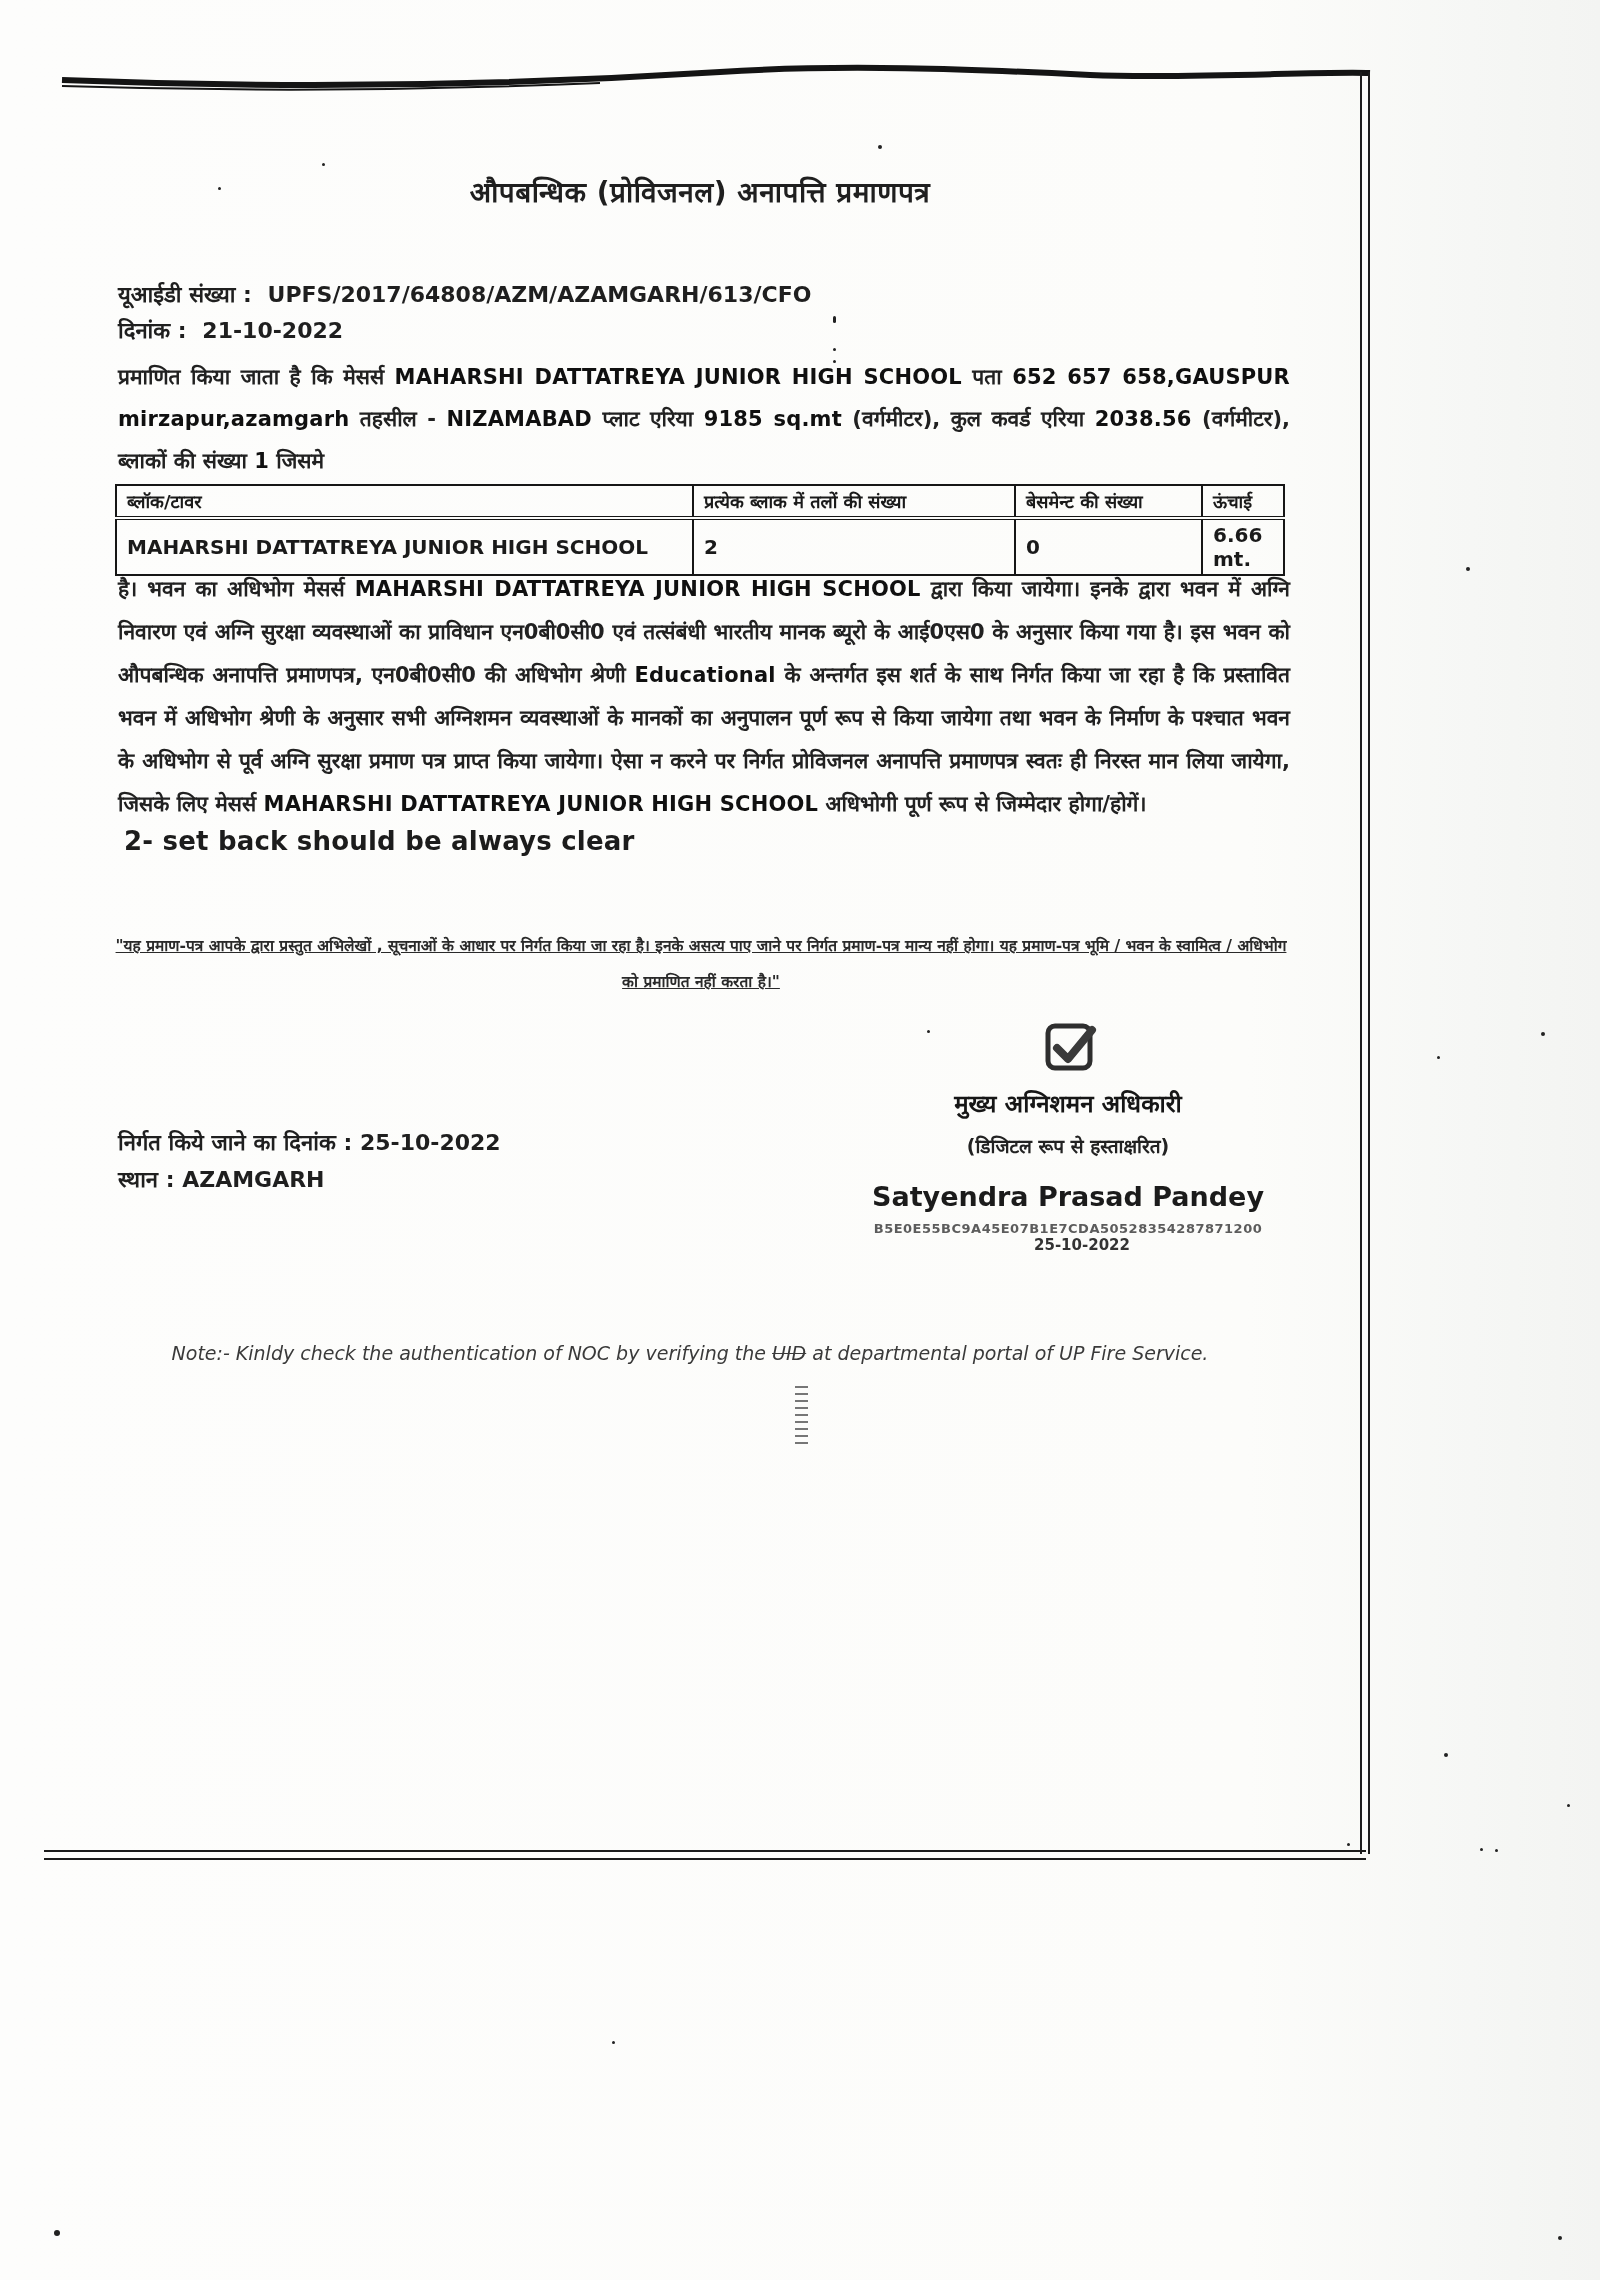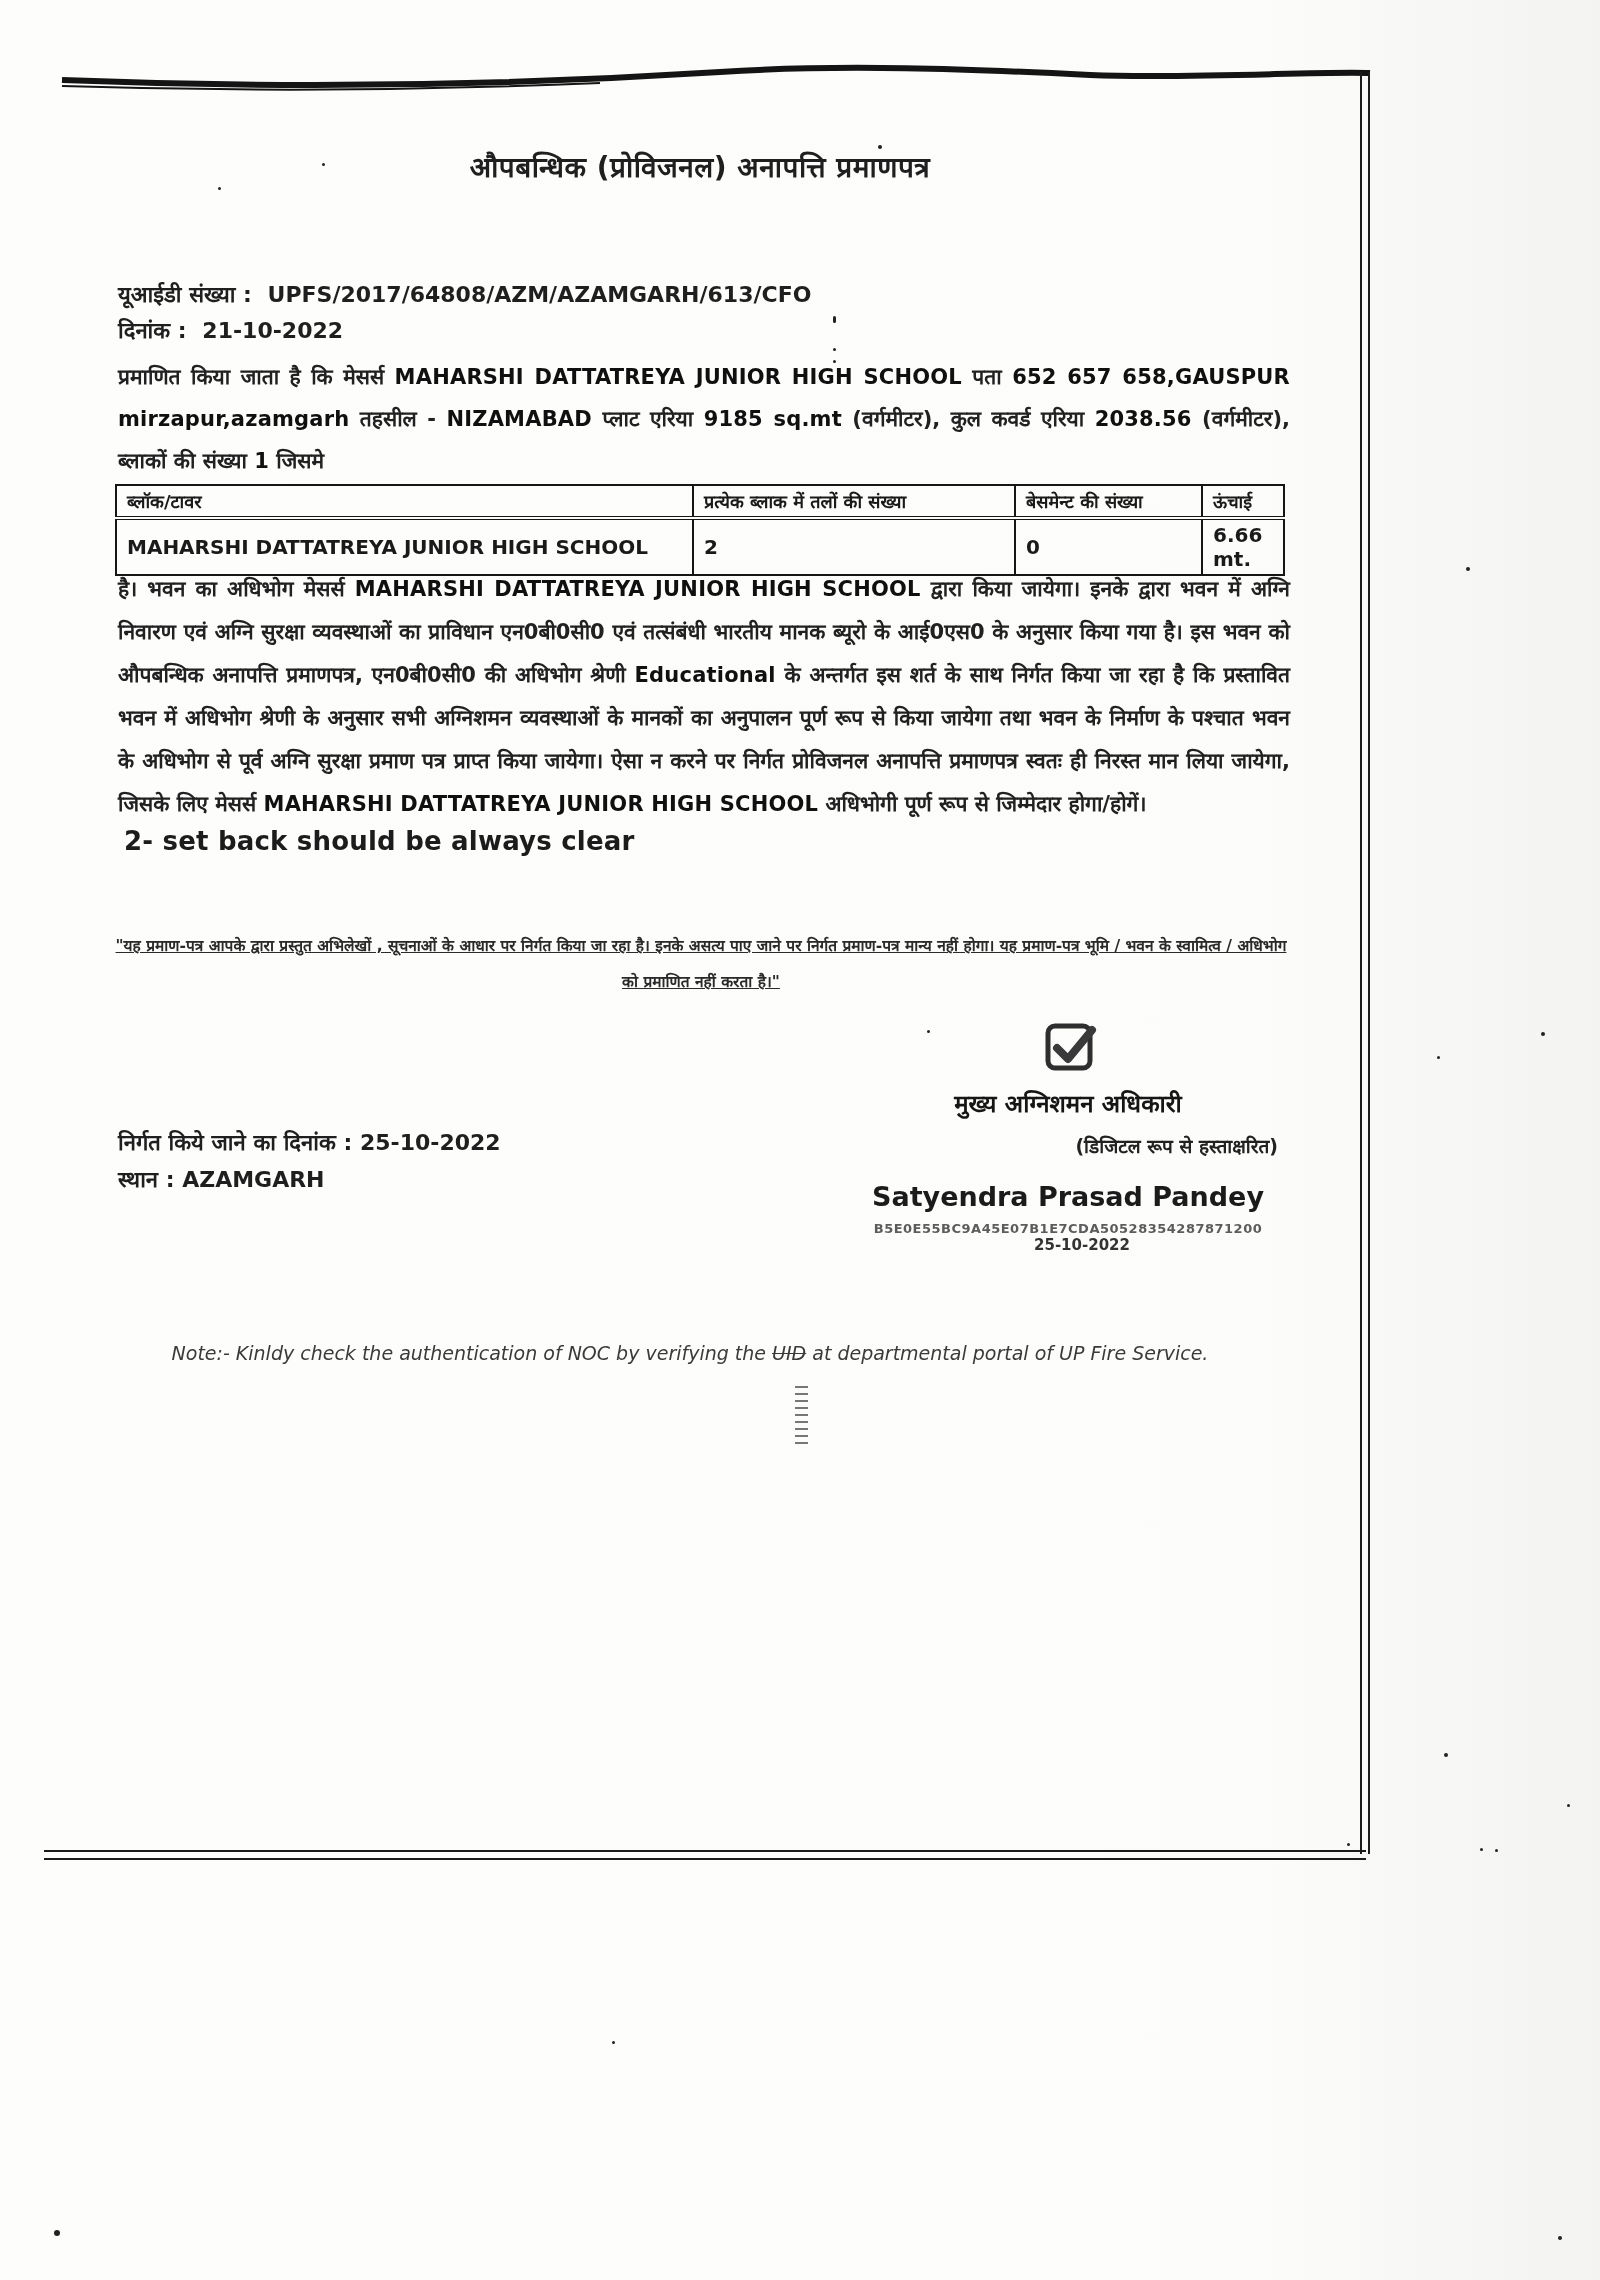--- a/index.html
+++ b/index.html
@@ -78,21 +78,21 @@
     font-size:15.5px;
     font-weight:700;
     line-height:36px;
     text-align:center;
     text-decoration:underline;
     color:#2a2a2a;
   }
 
   .sig-col{width:420px;text-align:center;}
   .authority{font-size:24px;font-weight:700;color:#161616;}
-  .digitally{font-size:19px;font-weight:700;color:#222;text-align:right;}
+  .digitally{font-size:19px;font-weight:700;color:#222;}
   .signer{font-size:27px;font-weight:700;color:#1b1b1b;}
   .hash{font-size:13px;font-weight:700;color:#5c5c5c;letter-spacing:.5px;}
   .sign-date{font-size:15px;font-weight:700;color:#333;}
 
   .issue-line{font-size:22px;font-weight:700;white-space:nowrap;}
 
   .footer-note{
     font-size:19px;
     font-style:italic;
     font-weight:500;
@@ -118,21 +118,21 @@
 
   <svg class="abs" style="left:40px;top:58px;" width="1340" height="34">
     <path d="M 22 22 C 250 31, 460 28, 680 14 C 800 6, 930 11, 1050 17 C 1150 21, 1280 13, 1330 15" fill="none" stroke="#141414" stroke-width="6"></path>
     <path d="M 22 28 C 240 35, 420 31, 560 25" fill="none" stroke="#141414" stroke-width="2"></path>
   </svg>
 
   <div class="abs vline" style="left:1360px;top:72px;height:1782px;"></div>
 
   <div class="abs hline" style="left:44px;top:1850px;width:1322px;"></div>
 
-  <div class="abs center-block title2" style="left:115px;top:147px;width:1170px;">औपबन्धिक (प्रोविजनल) अनापत्ति प्रमाणपत्र</div>
+  <div class="abs center-block title2" style="left:115px;top:172px;width:1170px;">औपबन्धिक (प्रोविजनल) अनापत्ति प्रमाणपत्र</div>
 
   <div class="abs meta-line" style="left:118px;top:278px;">
     <span class="lbl">यूआईडी संख्या :</span>
     <span>UPFS/2017/64808/AZM/AZAMGARH/613/CFO</span>
   </div>
   <div class="abs meta-line" style="left:118px;top:314px;">
     <span class="lbl">दिनांक :</span>
     <span>21-10-2022</span>
   </div>
 

